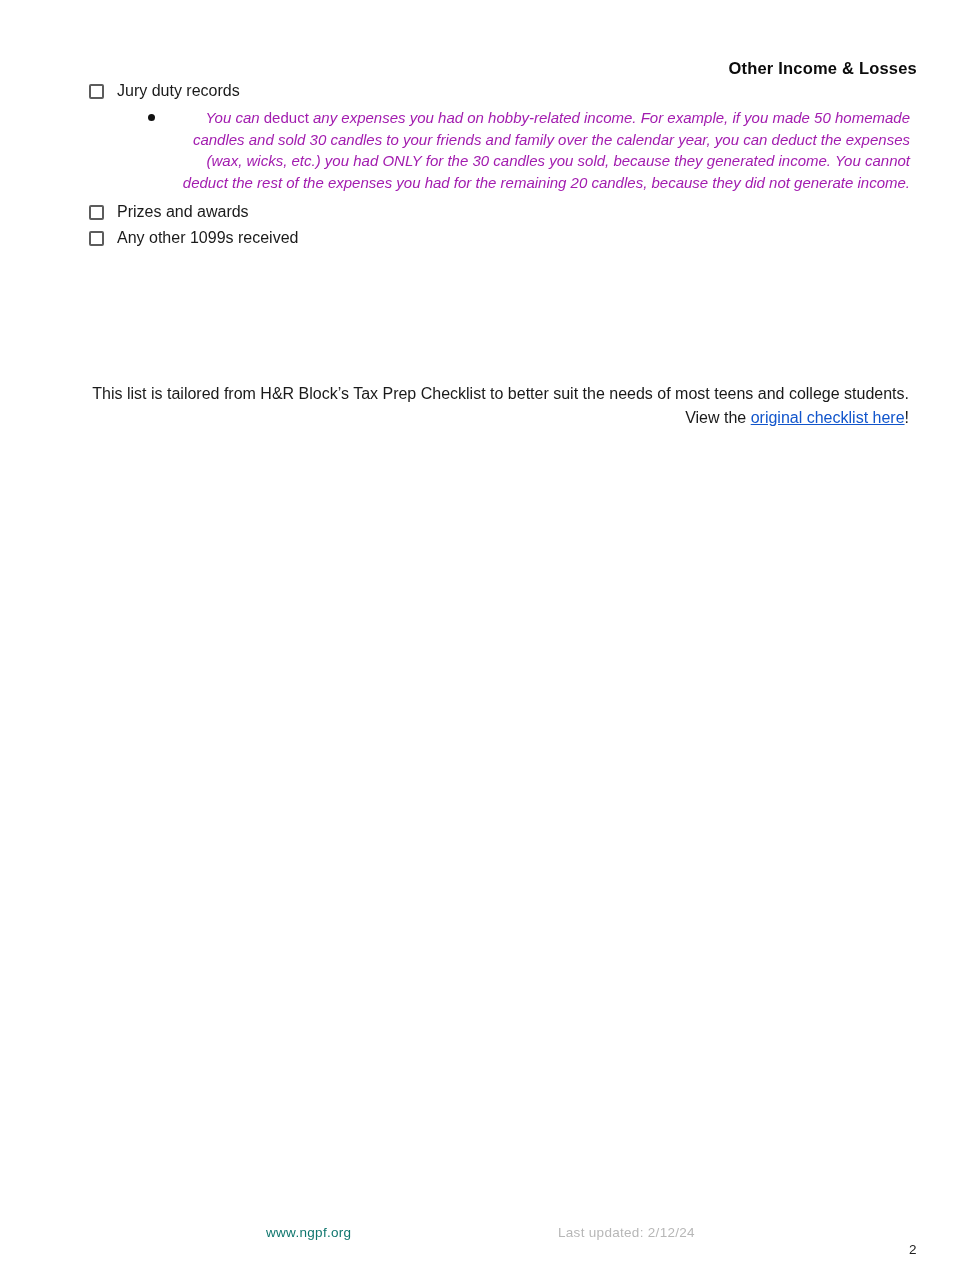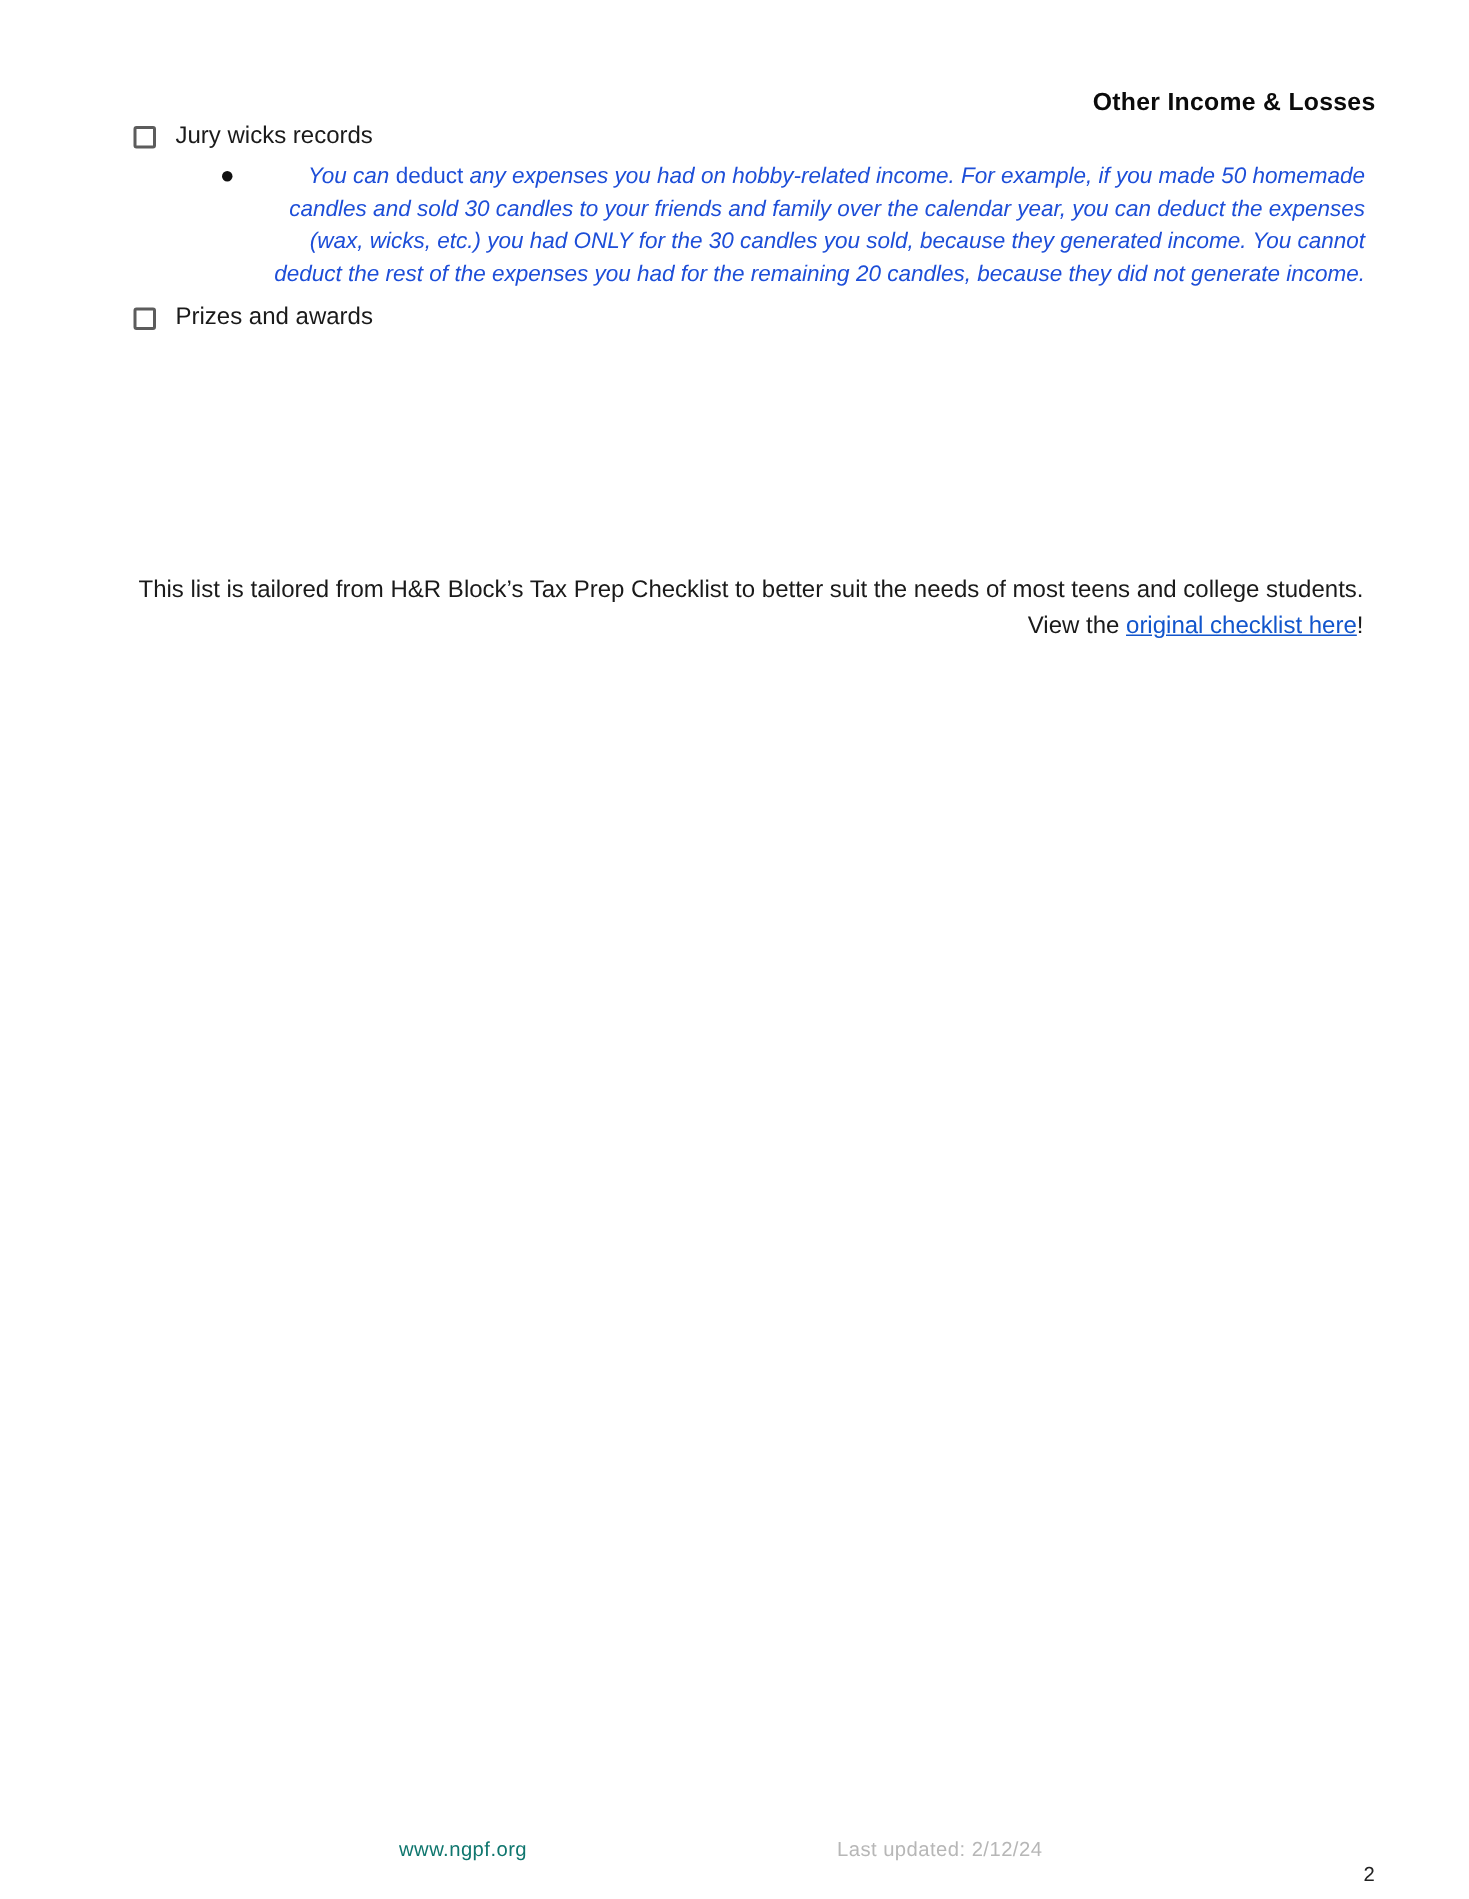--- a/index.html
+++ b/index.html
@@ -63,21 +63,21 @@
     height: 7px;
     border-radius: 50%;
     background: #111111;
     margin-top: 7px;
     margin-right: 17px;
   }
   .note-text {
     font-size: 15px;
     line-height: 21.5px;
     font-style: italic;
-    color: #1d4ed8;
+    color: #a21caf;
     width: 738px;
   }
   .note-text .regular { font-style: normal; }
   .closing {
     position: absolute;
     left: 57px;
     top: 382px;
     width: 852px;
     font-size: 16px;
     line-height: 24px;
@@ -115,37 +115,41 @@
 </head>
 <body>
 
 <div class="page">
   <div class="content">
 
     <div class="section-title">Other Income &amp; Losses</div>
 
     <div class="check-row">
       <span class="checkbox"></span>
-      <span>Jury wicks records</span>
+      <span>Jury duty records</span>
     </div>
 
 
     <div class="note">
       <span class="bullet-dot"></span>
       <div class="note-text">
         <span>You can </span><span class="regular">deduct</span><span> any expenses you had on hobby-related income. For example, if you made 50 homemade candles and sold 30 candles to your friends and family over the calendar year, you can deduct the expenses (wax, wicks, etc.) you had ONLY for the 30 candles you sold, because they generated income. You cannot deduct the rest of the expenses you had for the remaining 20 candles, because they did not generate income.</span>
       </div>
     </div>
 
     <div class="check-row">
       <span class="checkbox"></span>
       <span>Prizes and awards</span>
     </div>
 
 
+    <div class="check-row">
+      <span class="checkbox"></span>
+      <span>Any other 1099s received</span>
+    </div>
 
   </div>
 
   <p class="closing"><span>This list is tailored from H&amp;R Block’s Tax Prep Checklist to better suit the needs of most teens and college students. View the </span><span class="doc-link">original checklist here</span><span>!</span></p>
 
   <div class="footer-left">www.ngpf.org</div>
 
   <div class="footer-right">Last updated: 2/12/24</div>
 
   <div class="page-number">2</div>

